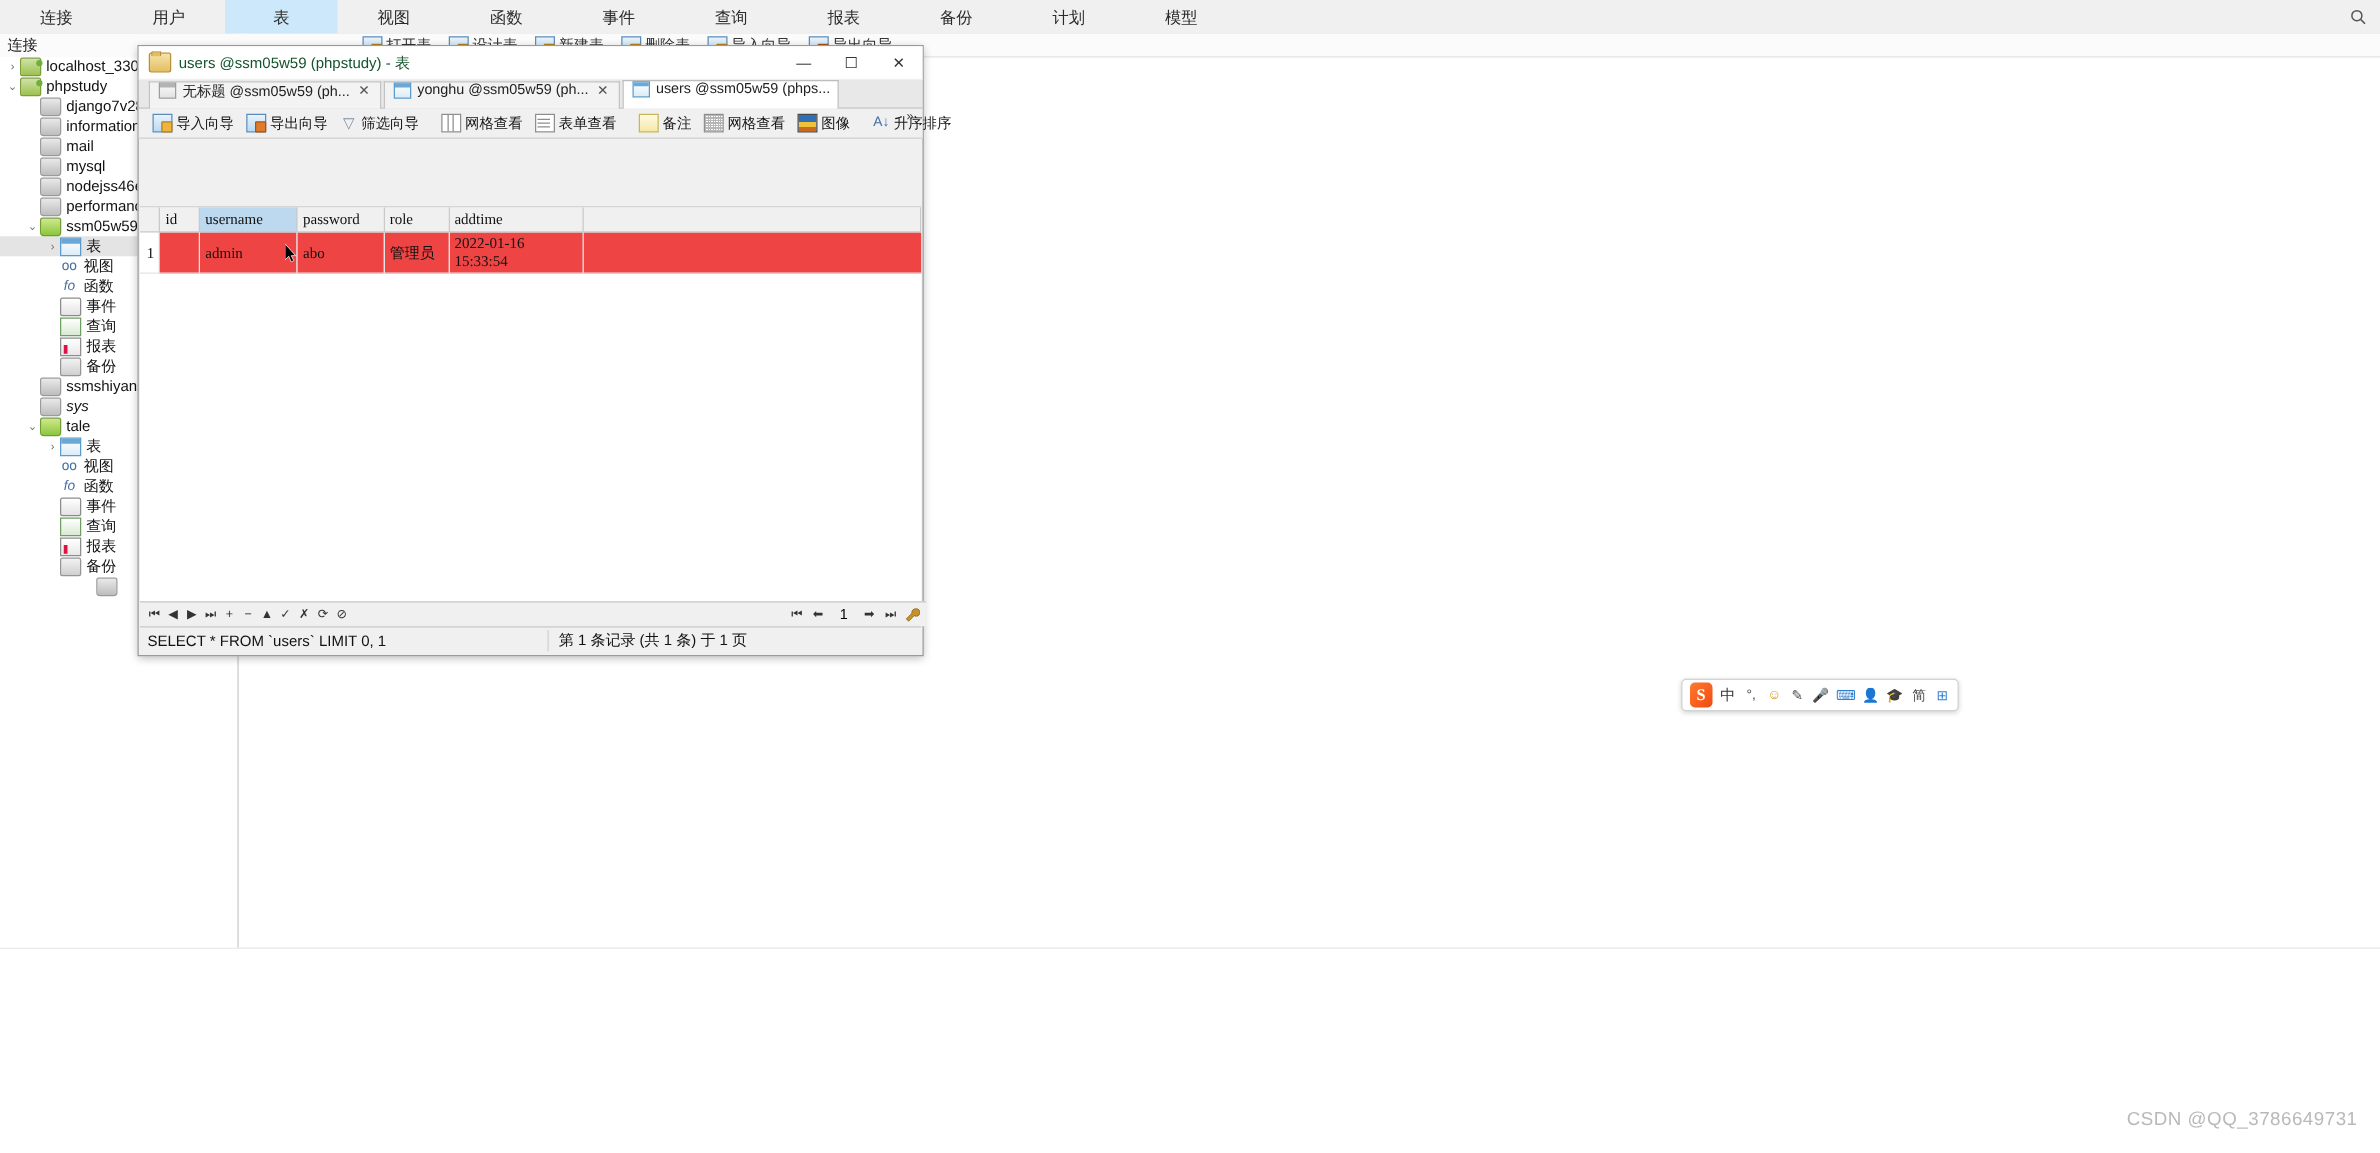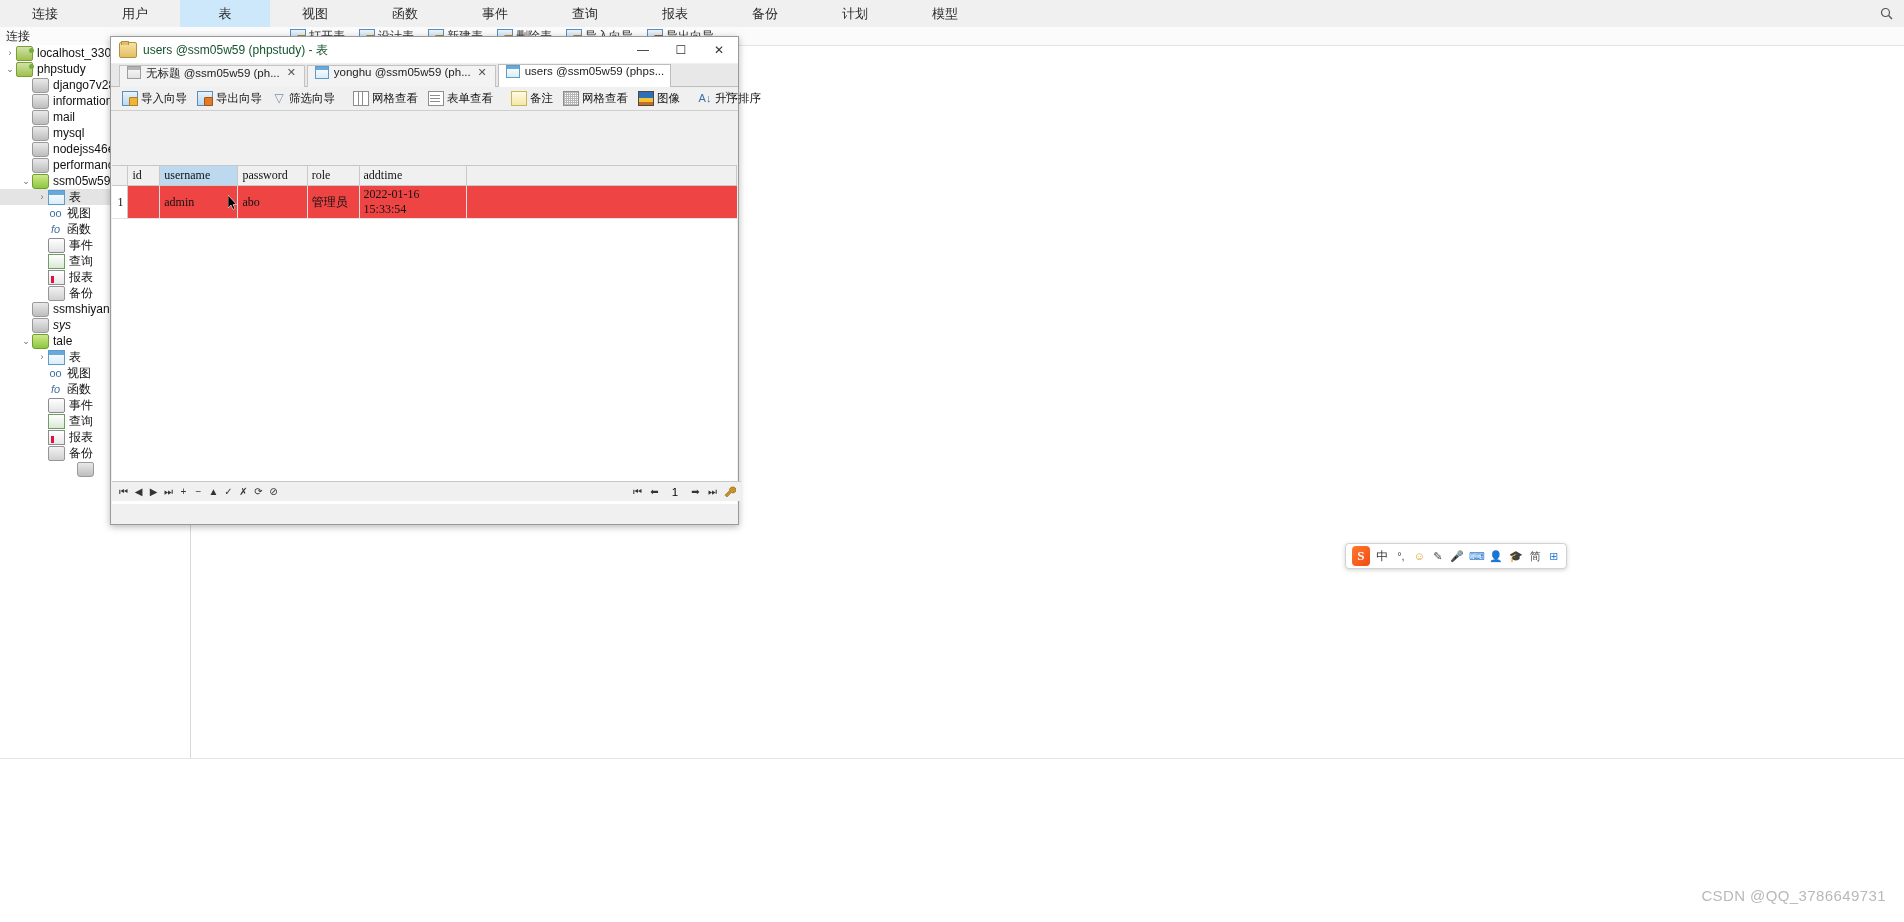--- a/index.html
+++ b/index.html
@@ -512,20 +512,24 @@
       <div class="nbtn">➡</div>
       <div class="nbtn">⏭</div>
       <div class="nbtn">
         <svg width="12" height="12" viewBox="0 0 12 12">
             <path d="M8.5 1a3 3 0 0 0-3 3.6L1 9.1l1.9 1.9 4.5-4.5A3 3 0 1 0 8.5 1z" fill="#c8912a" stroke="#8a6112" stroke-width=".6"></path>
           </svg>
       </div>
     </div>
   </div>
 
+  <div class="statusbar">
+    <div class="sb-left">SELECT * FROM `users` LIMIT 0, 1</div>
+    <div class="sb-right">第 1 条记录 (共 1 条) 于 1 页</div>
+  </div>
 </div>
 
 <div id="ime">
   <div class="ime-logo">S</div>
   <div class="ime-item">中</div>
   <div class="ime-ic">°,</div>
   <div class="ime-ic gold">☺</div>
   <div class="ime-ic">✎</div>
   <div class="ime-ic blue">🎤</div>
   <div class="ime-ic blue">⌨</div>

